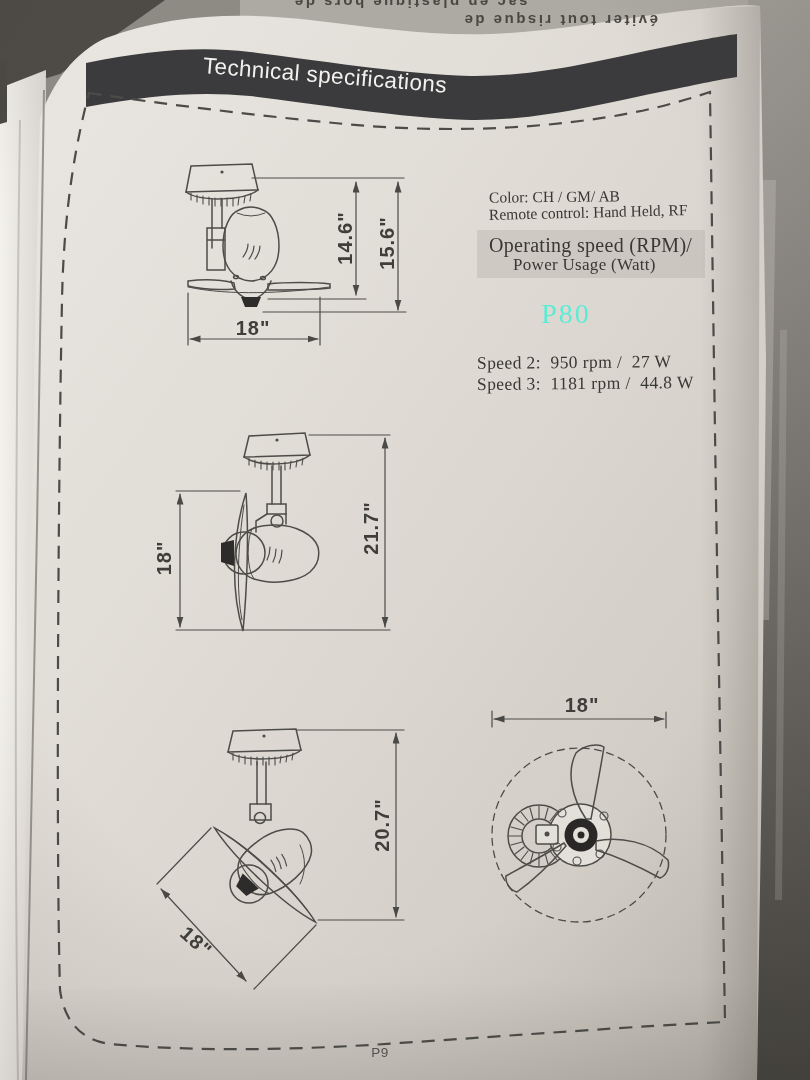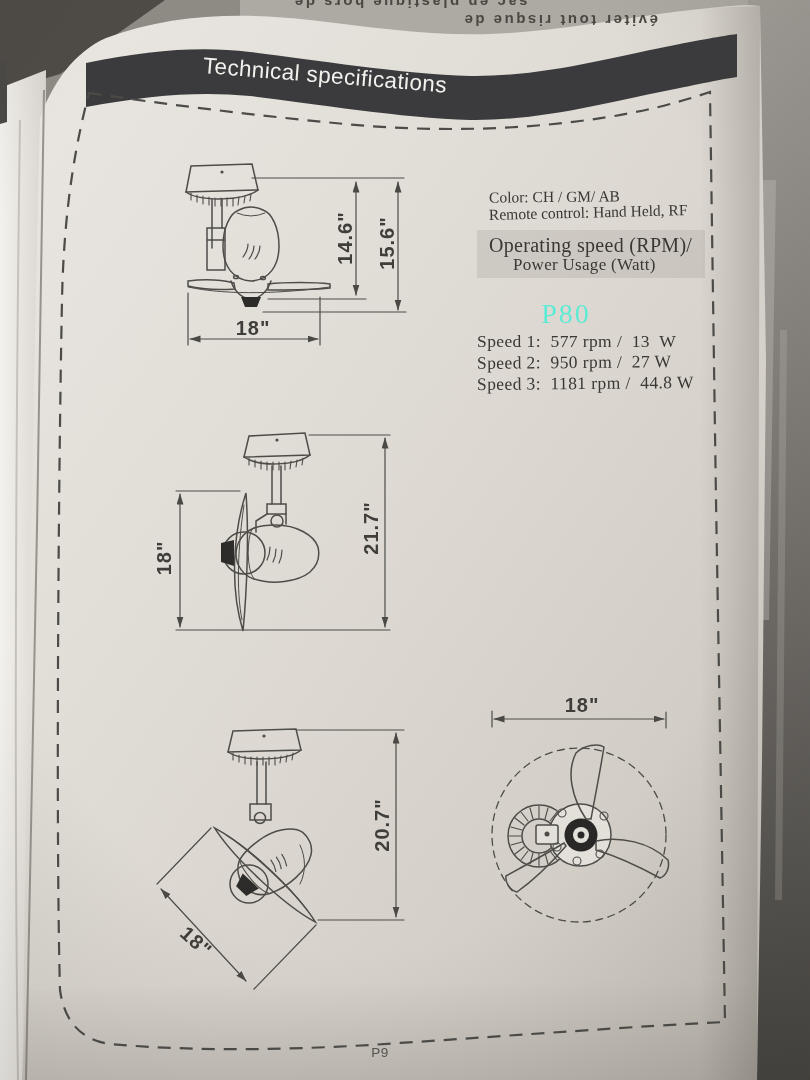--- a/index.html
+++ b/index.html
@@ -216,21 +216,20 @@
 
     <div class="serif spec-color">Color: CH / GM/ AB</div>
     <div class="serif spec-remote">Remote control: Hand Held, RF</div>
 
     <div class="hl-box"></div>
     <div class="serif hl1">Operating speed (RPM)/</div>
     <div class="serif hl2">Power Usage (Watt)</div>
 
     <div class="serif model">P80</div>
 
-    <div class="serif speed sp1">Speed 1:  577 rpm /  13  W</div>
     <div class="serif speed sp2">Speed 2:  950 rpm /  27 W</div>
     <div class="serif speed sp3">Speed 3:  1181 rpm /  44.8 W</div>
 
     <div class="dim r90" style="left:345px;top:238px;">14.6"</div>
     <div class="dim r90" style="left:387px;top:243px;">15.6"</div>
     <div class="dim r0" style="left:253px;top:328px;">18"</div>
     <div class="dim r90" style="left:164px;top:558px;">18"</div>
     <div class="dim r90" style="left:371px;top:528px;">21.7"</div>
     <div class="dim r90" style="left:382px;top:825px;">20.7"</div>
     <div class="dim r42" style="left:196px;top:942px;">18"</div>

